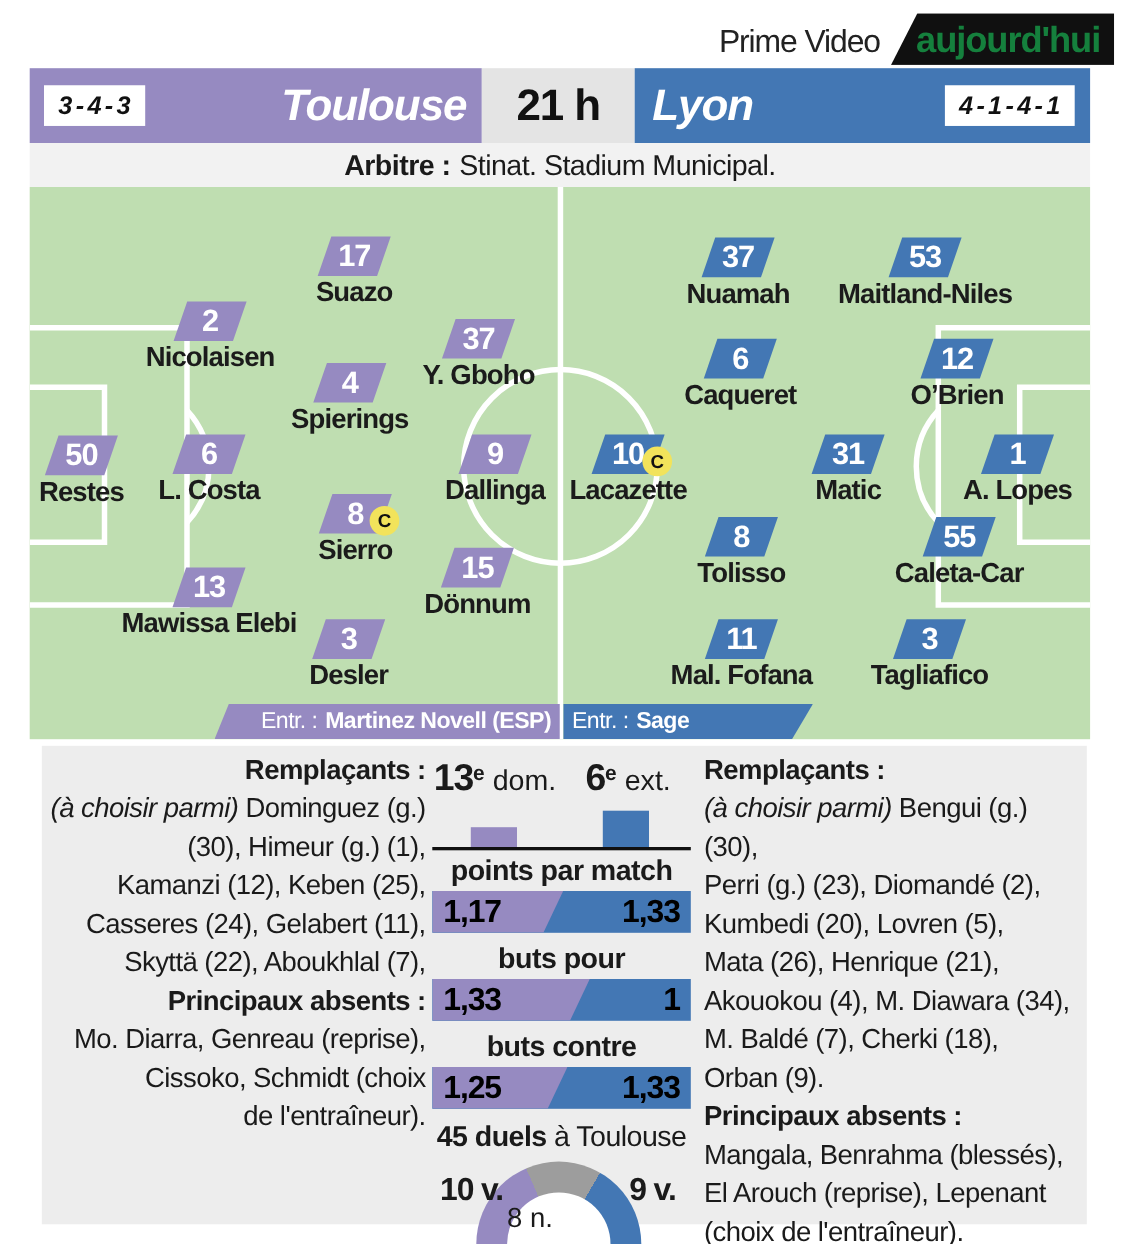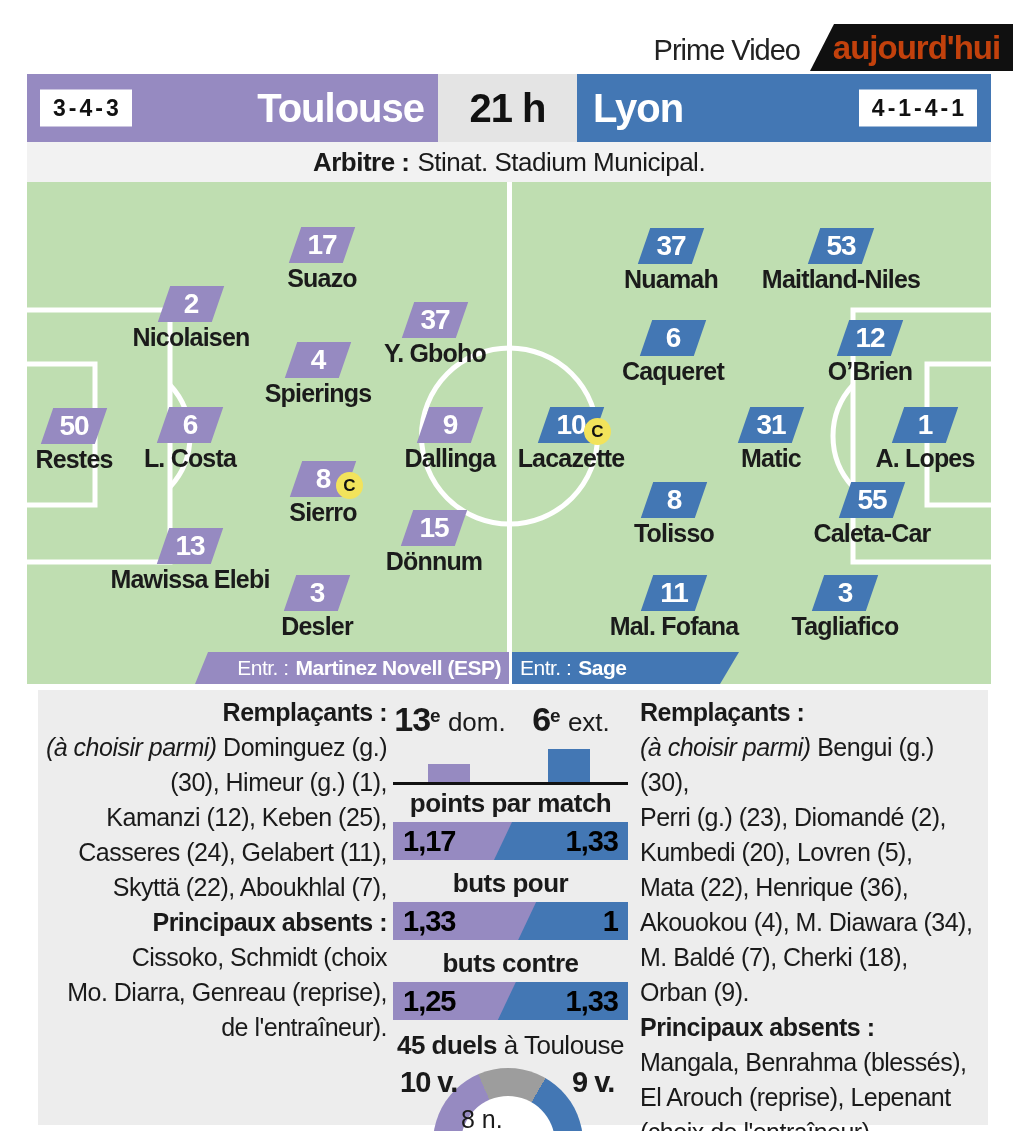--- a/index.html
+++ b/index.html
@@ -1,32 +1,32 @@
 <!DOCTYPE html>
 <html style="--home: #968ac1; --away: #4377b4; --pitch: #bfdeb1; --cap: #f2e35b;"><head>
 <meta charset="utf-8">
 <style>
   html,body{margin:0;padding:0;}
   body{
     width:1023px;height:1131px;position:relative;background:#fff;
     font-family:"Liberation Sans", sans-serif;color:#1a1a1a;overflow:hidden;
   }
-  .abs{position:absolute;margin-top:12px;}
+  .abs{position:absolute;}
 
   
   .broadcaster{top:22px;left:610px;width:190px;text-align:right;font-size:29px;letter-spacing:-1px;color:#222;}
   .day-badge{
-    top:12px;left:810px;width:203px;height:47px;background:#101010;color:#c2410c;
+    top:12px;left:810px;width:203px;height:47px;background:#101010;color:#15803d;
     clip-path:polygon(24px 0,100% 0,100% 100%,0 100%);
     font-weight:bold;font-size:33px;display:flex;align-items:center;justify-content:center;
     padding-left:10px;box-sizing:border-box;letter-spacing:-1px;
   }
 
   
-  .team-bar{top:62px;height:68px;display:flex;align-items:center;box-sizing:border-box;}
+  .team-bar{top:62px;height:68px;display:flex;align-items:center;box-sizing:border-box;font-style:italic;}
   .home-bar{left:27px;width:411px;background:var(--home);justify-content:flex-end;padding-right:14px;}
   .away-bar{left:577px;width:414px;background:var(--away);justify-content:flex-start;padding-left:16px;}
   .team-name{color:#fff;font-weight:bold;font-size:40px;letter-spacing:-1px;}
   .formation{
     position:absolute;top:50%;transform:translateY(-50%);
     background:#fff;color:#111;font-weight:bold;font-size:23px;letter-spacing:3px;
     padding:5px 10px 5px 13px;
   }
   .home-bar .formation{left:13px;}
   .away-bar .formation{right:14px;}
@@ -246,31 +246,31 @@
 <div class="abs gray-panel"></div>
 
 <div class="abs subs-col subs-left" id="home-subs">
     <div class="b">Remplaçants :</div>
     <div><i>(à choisir parmi)</i> Dominguez (g.)</div>
     <div>(30), Himeur (g.) (1),</div>
     <div>Kamanzi (12), Keben (25),</div>
     <div>Casseres (24), Gelabert (11),</div>
     <div>Skyttä (22), Aboukhlal (7),</div>
     <div class="b">Principaux absents :</div>
+    <div>Mo. Diarra, Genreau (reprise),</div>
     <div>Cissoko, Schmidt (choix</div>
-    <div>Mo. Diarra, Genreau (reprise),</div>
     <div>de l'entraîneur).</div>
   </div>
 
 <div class="abs subs-col subs-right" id="away-subs">
     <div class="b">Remplaçants :</div>
     <div><i>(à choisir parmi)</i> Bengui (g.) (30),</div>
     <div>Perri (g.) (23), Diomandé (2),</div>
     <div>Kumbedi (20), Lovren (5),</div>
-    <div>Mata (22), Henrique (36),</div>
+    <div>Mata (26), Henrique (21),</div>
     <div>Akouokou (4), M. Diawara (34),</div>
     <div>M. Baldé (7), Cherki (18),</div>
     <div>Orban (9).</div>
     <div class="b">Principaux absents :</div>
     <div>Mangala, Benrahma (blessés),</div>
     <div>El Arouch (reprise), Lepenant</div>
     <div>(choix de l'entraîneur).</div>
   </div>
 
 <div class="abs stats">

